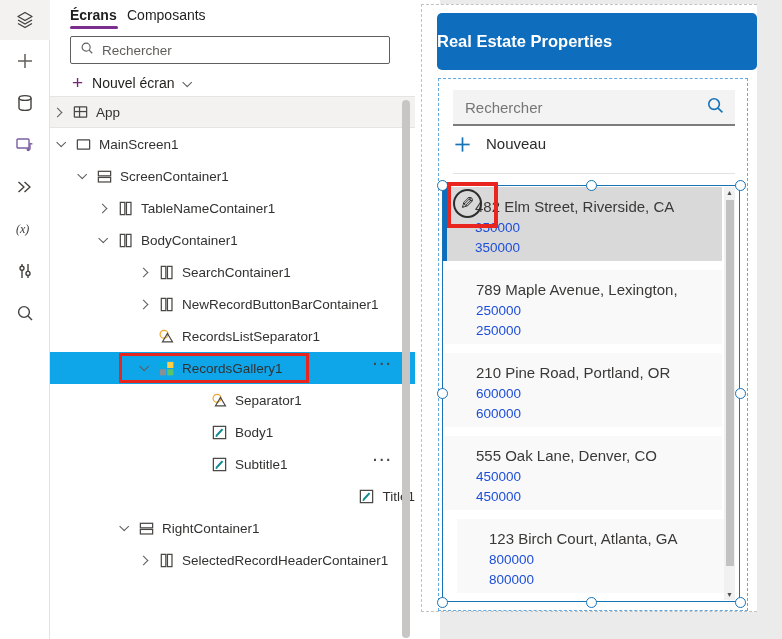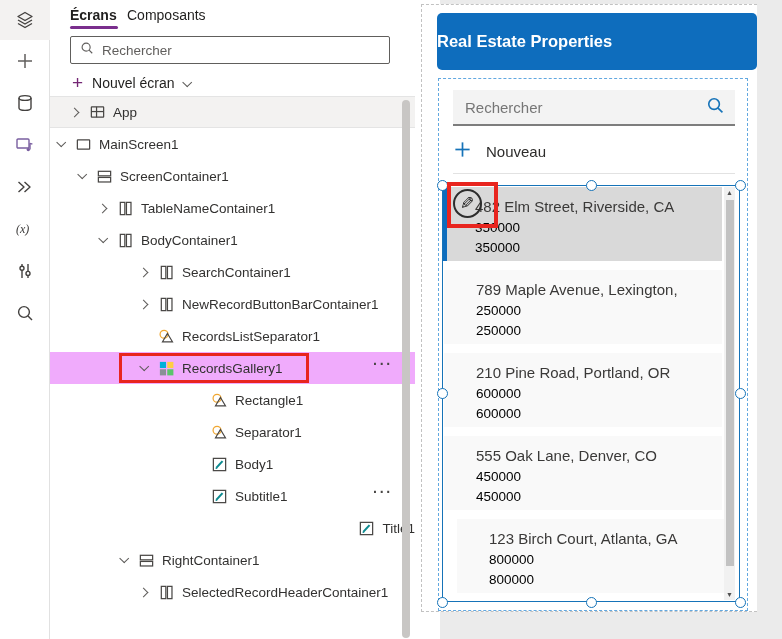--- a/index.html
+++ b/index.html
@@ -24,51 +24,51 @@
   #tree-search .ph { color:#605e5c; font-size:13.5px; margin-left:8px; }
   #new-screen { position:absolute; left:22px; top:72px; height:22px; display:flex; align-items:center; }
   #new-screen .plus { color:#742774; font-size:19px; font-weight:400; line-height:18px; }
   #new-screen .lbl { font-size:14px; color:#201f1e; margin:0 8px 0 9px; }
   .chv { display:inline-block; width:7px; height:7px; border-right:1.4px solid #5d5b59; border-bottom:1.4px solid #5d5b59; }
   .chv.col { transform:rotate(-45deg); }
   .chv.exp { transform:rotate(45deg) translate(-1px,-2px); }
   #tree-rows { position:absolute; left:0; top:96px; width:100%; }
   .tree-row { position:relative; height:32px; display:flex; align-items:center; font-size:13.5px; color:#323130; }
   .tree-row.shaded { background:#f3f2f1; border-top:1px solid #e4e4e4; border-bottom:1px solid #e4e4e4; }
-  .tree-row.selected { background:#f0abfc; }
+  .tree-row.selected { background:#0ea5e9; }
   .tr-chev { width:18px; display:inline-flex; justify-content:flex-start; }
   .tr-icon { width:24px; display:inline-flex; }
   .tr-label { white-space:nowrap; }
   .tr-ellipsis { position:absolute; right:22px; top:4px; font-size:14px; letter-spacing:2px; color:#484644; font-weight:bold; }
   .tr-redbox { position:absolute; left:69px; top:1px; width:190px; height:30px; border:3px solid #e8251f; }
   #tree-scrollbar { position:absolute; left:352px; top:100px; width:8px; height:538px; background:#c8c6c4; border-radius:4px; }
 
   
   #canvas { position:absolute; left:415px; top:0; width:367px; height:639px; background:#fff; }
   #canvas-gray { position:absolute; left:25px; top:0; width:342px; height:639px; background:#ebebeb; }
   #screen { position:absolute; left:6px; top:4px; width:336px; height:608px; background:#fff;
     border-left:1px dashed #c2c2c2; border-top:1px dashed #c2c2c2; border-bottom:1px dashed #c2c2c2; }
   #app-header { position:absolute; left:22px; top:13px; width:320px; height:57px; background:#0e6dbd;
     border-radius:5px; display:flex; align-items:center; }
   #app-header .t { color:#fff; font-weight:bold; font-size:16.5px; }
   #sel-dashed { position:absolute; left:23px; top:78px; width:310px; height:533px; border:1px dashed #62a8e0; }
   #cv-search { position:absolute; left:38px; top:90px; width:282px; height:36px; background:#f3f3f3;
     border-bottom:2px solid #7d7d7d; display:flex; align-items:center; padding:0 10px 0 12px; }
   #cv-search .ph { color:#767676; font-size:15px; flex:1; }
-  #cv-new { position:absolute; left:38px; top:135px; height:32px; display:flex; align-items:center; }
+  #cv-new { position:absolute; left:38px; top:135px; height:32px; display:flex; }
   #cv-new .lbl { font-size:15px; color:#2d2c2b; margin-left:14px; }
   #list-sep { position:absolute; left:38px; top:173px; width:282px; height:1px; background:#e2e2e2; }
 
   #gallery { position:absolute; left:27px; top:185px; width:298px; height:417px; background:#fff; border:1.5px solid #1673b8; }
   #g-items { position:absolute; left:0; top:1px; width:279px; }
   .g-item { position:relative; height:74px; margin-bottom:9px; background:#f9f9f9; padding:9px 0 0 32px; }
   .g-item.selected { background:#d9d9d9; }
   .g-item.selected::before { content:""; position:absolute; left:0; top:0; width:4px; height:74px; background:#0e6dbd; }
   .g-addr { font-size:15px; color:#3a3938; line-height:22px; white-space:nowrap; }
-  .g-price { font-size:13.5px; color:#000000; line-height:20px; }
+  .g-price { font-size:13.5px; color:#1d4ed8; line-height:20px; }
   #g-scroll { position:absolute; left:281px; top:1px; width:11px; height:413px; background:#f1f1f1; }
   #g-scroll .arr { position:absolute; left:0; width:11px; text-align:center; font-size:7px; color:#505050; }
   #g-scroll .thumb { position:absolute; left:1.5px; top:13px; width:8px; height:366px; background:#c2c2c2; }
 
   .handle { position:absolute; width:11px; height:11px; background:#fff; border:1.6px solid #1673b8; border-radius:50%; }
 
   #red-box-canvas { position:absolute; left:32px; top:182px; width:51px; height:46px; border:4px solid #e8251f; z-index:5; }
   #pencil-circle { position:absolute; left:38px; top:189px; width:29px; height:29px; border:2.5px solid #2d2d2d;
     border-radius:50%; background:transparent; display:flex; align-items:center; justify-content:center; z-index:4; }
   #pencil-circle .g { transform:scaleX(-1); font-size:17px; color:#111; line-height:1; }
@@ -164,21 +164,21 @@
     <span class="ph">Rechercher</span>
   </div>
 
   <div id="new-screen">
     <span class="plus">+</span>
     <span class="lbl">Nouvel écran</span>
     <span class="chv exp" style="margin-top:2px"></span>
   </div>
 
   <div id="tree-rows">
-      <div class="tree-row shaded" style="padding-left: 21px;">
+      <div class="tree-row shaded" style="padding-left: 4px;">
         <span class="tr-chev">
           <span class="chv col"></span>
         </span>
         <span class="tr-icon">
           <svg width="17" height="17" viewBox="0 0 18 18">
             <rect x="2.5" y="3" width="13" height="11" rx="0.5" stroke="#484644" stroke-width="1.3" fill="none"></rect>
             <line x1="8" y1="3" x2="8" y2="14" stroke="#484644" stroke-width="1.3" fill="none"></line>
             <line x1="2.5" y1="8" x2="15.5" y2="8" stroke="#484644" stroke-width="1.3" fill="none"></line>
           </svg>
         </span>
@@ -273,30 +273,20 @@
           <svg width="17" height="17" viewBox="0 0 18 18">
             <rect x="2" y="2" width="6.5" height="6.5" fill="#00b0d8"></rect>
             <rect x="9.8" y="2" width="6.5" height="6.5" fill="#ffce44"></rect>
             <rect x="2" y="9.8" width="6.5" height="6.5" fill="#889095"></rect>
             <rect x="9.8" y="9.8" width="6.5" height="6.5" fill="#5ac46a"></rect>
           </svg>
         </span>
         <span class="tr-label">RecordsGallery1</span>
         <span class="tr-ellipsis">···</span>
         <div class="tr-redbox"></div>
-      </div>
-      <div class="tree-row" style="padding-left: 143px;">
-        <span class="tr-chev"></span>
-        <span class="tr-icon">
-          <svg width="17" height="17" viewBox="0 0 18 18">
-            <circle cx="6.4" cy="6.6" r="4.2" stroke="#f0a732" stroke-width="1.3" fill="none"></circle>
-            <path d="M10 5.8 L15.3 14.6 L4.8 14.6 Z" stroke="#484644" stroke-width="1.3" fill="none"></path>
-          </svg>
-        </span>
-        <span class="tr-label">Rectangle1</span>
       </div>
       <div class="tree-row" style="padding-left: 143px;">
         <span class="tr-chev"></span>
         <span class="tr-icon">
           <svg width="17" height="17" viewBox="0 0 18 18">
             <circle cx="6.4" cy="6.6" r="4.2" stroke="#f0a732" stroke-width="1.3" fill="none"></circle>
             <path d="M10 5.8 L15.3 14.6 L4.8 14.6 Z" stroke="#484644" stroke-width="1.3" fill="none"></path>
           </svg>
         </span>
         <span class="tr-label">Separator1</span>

